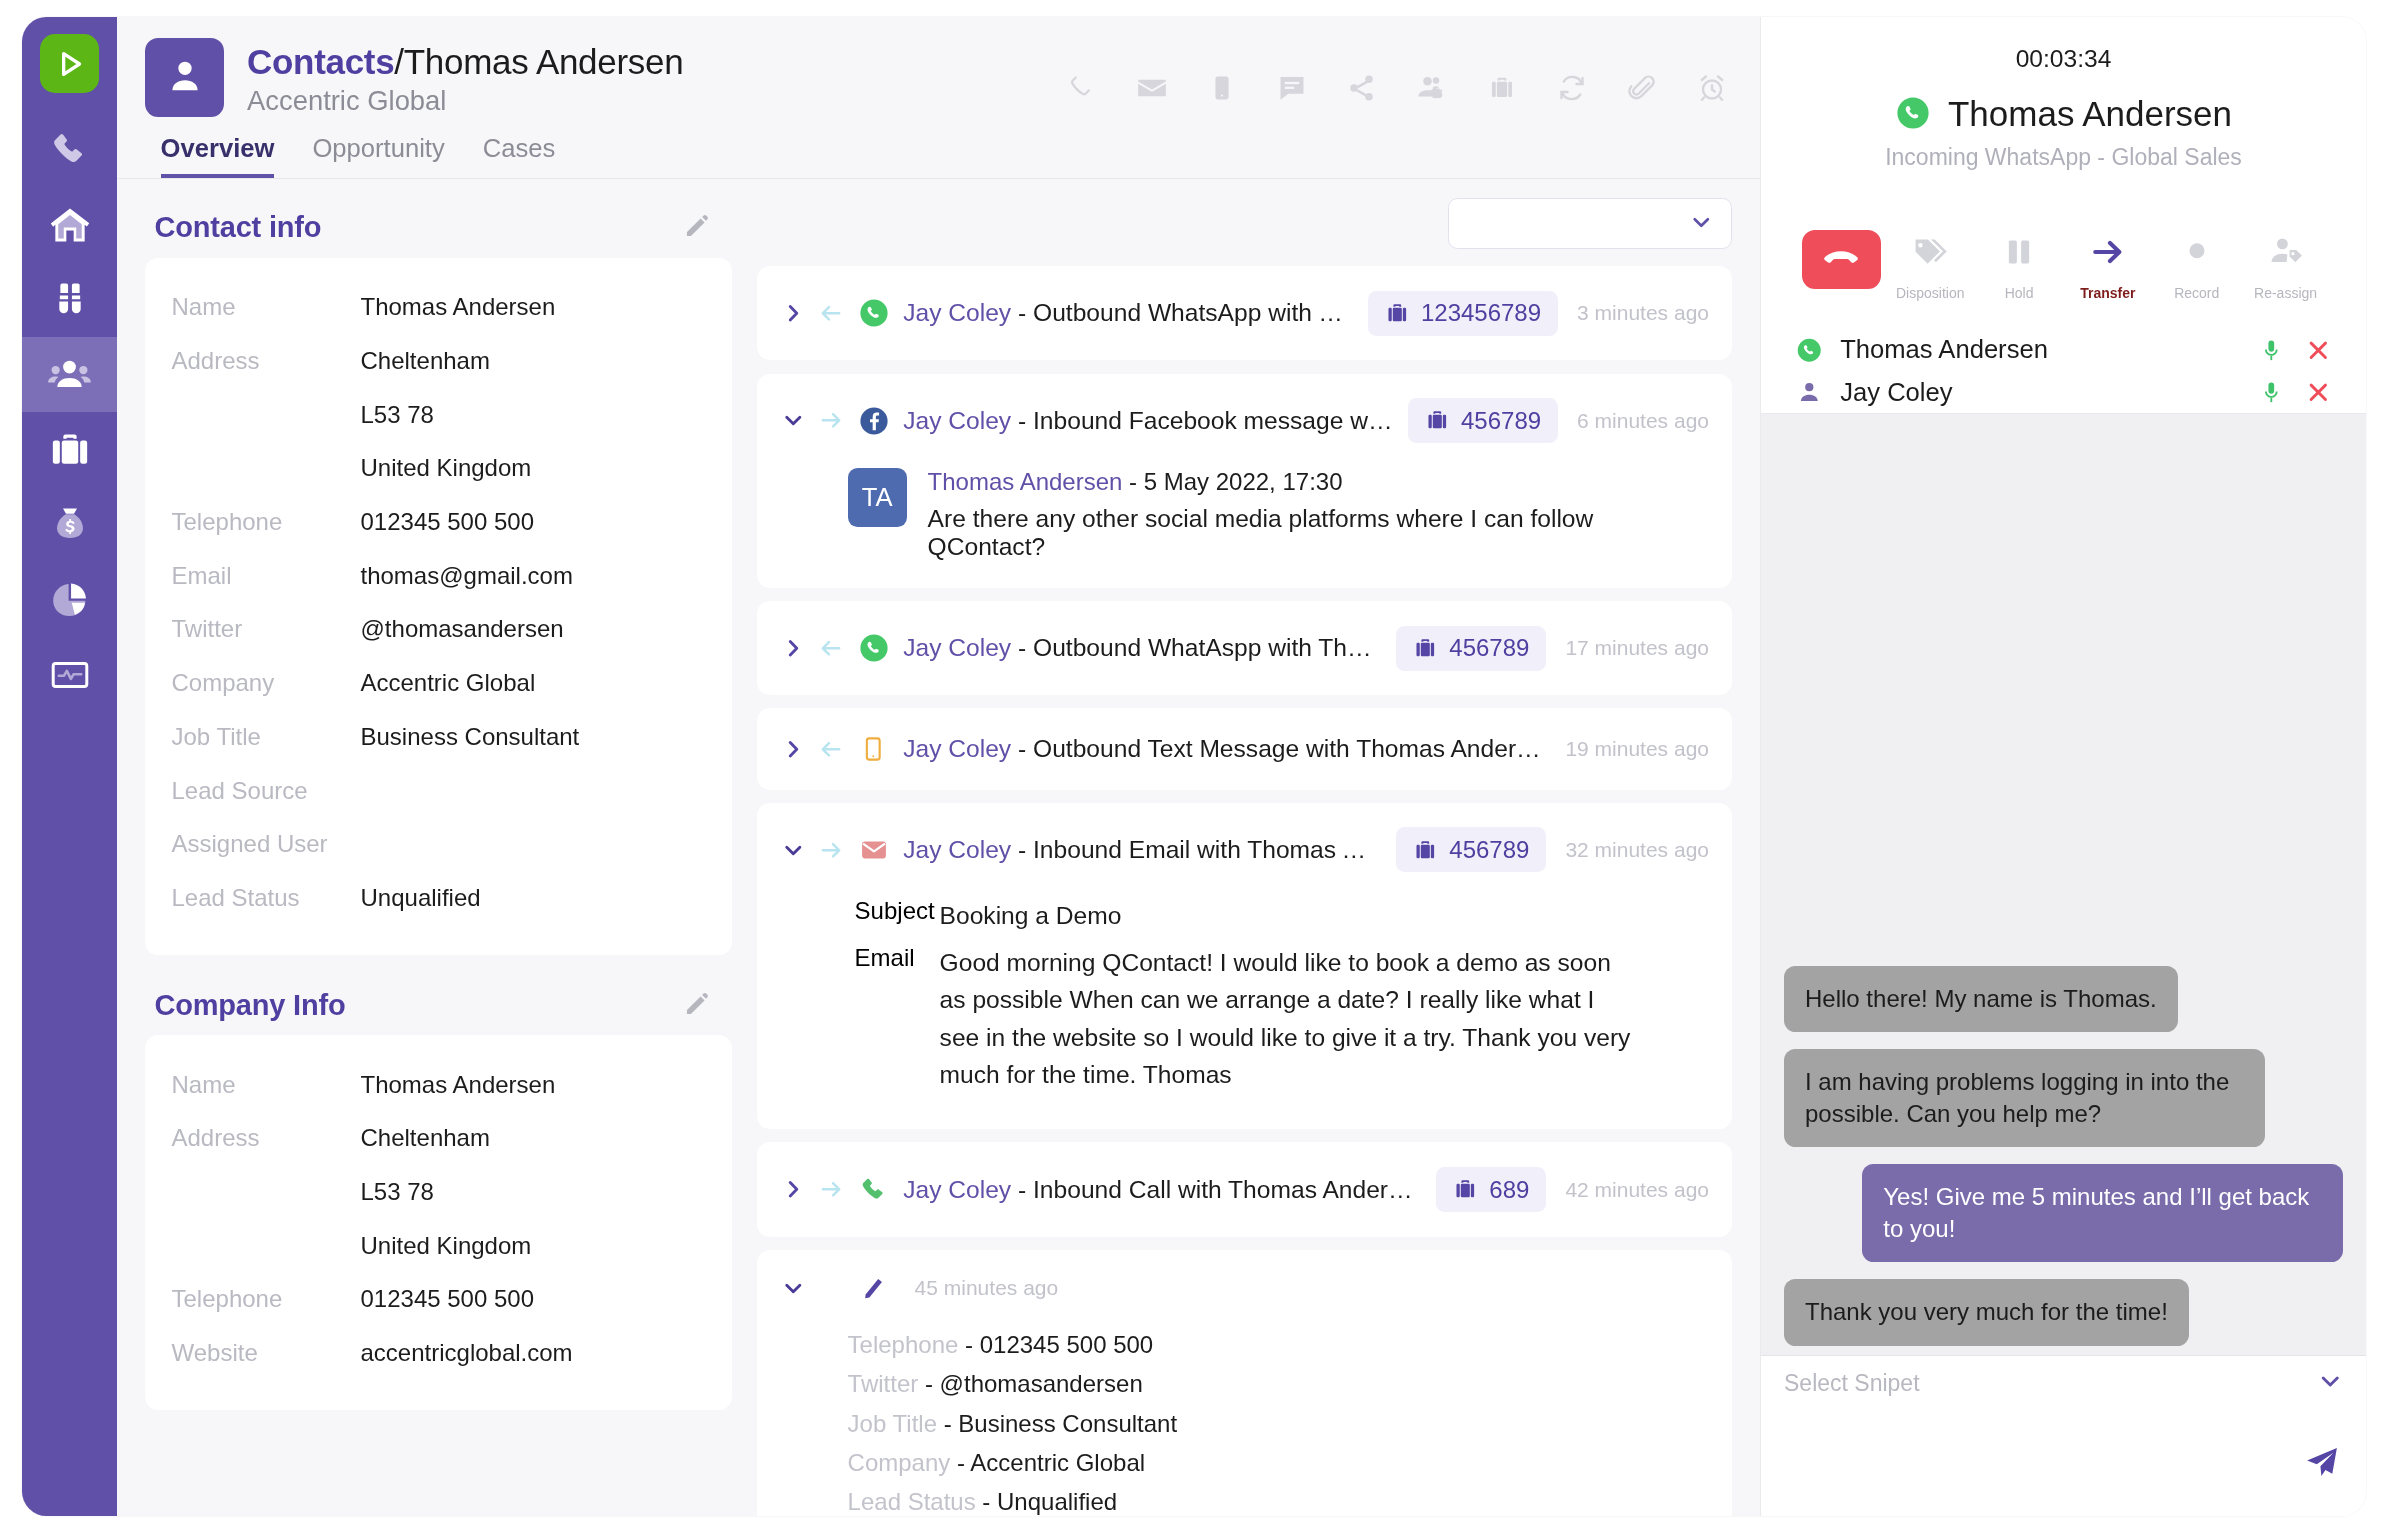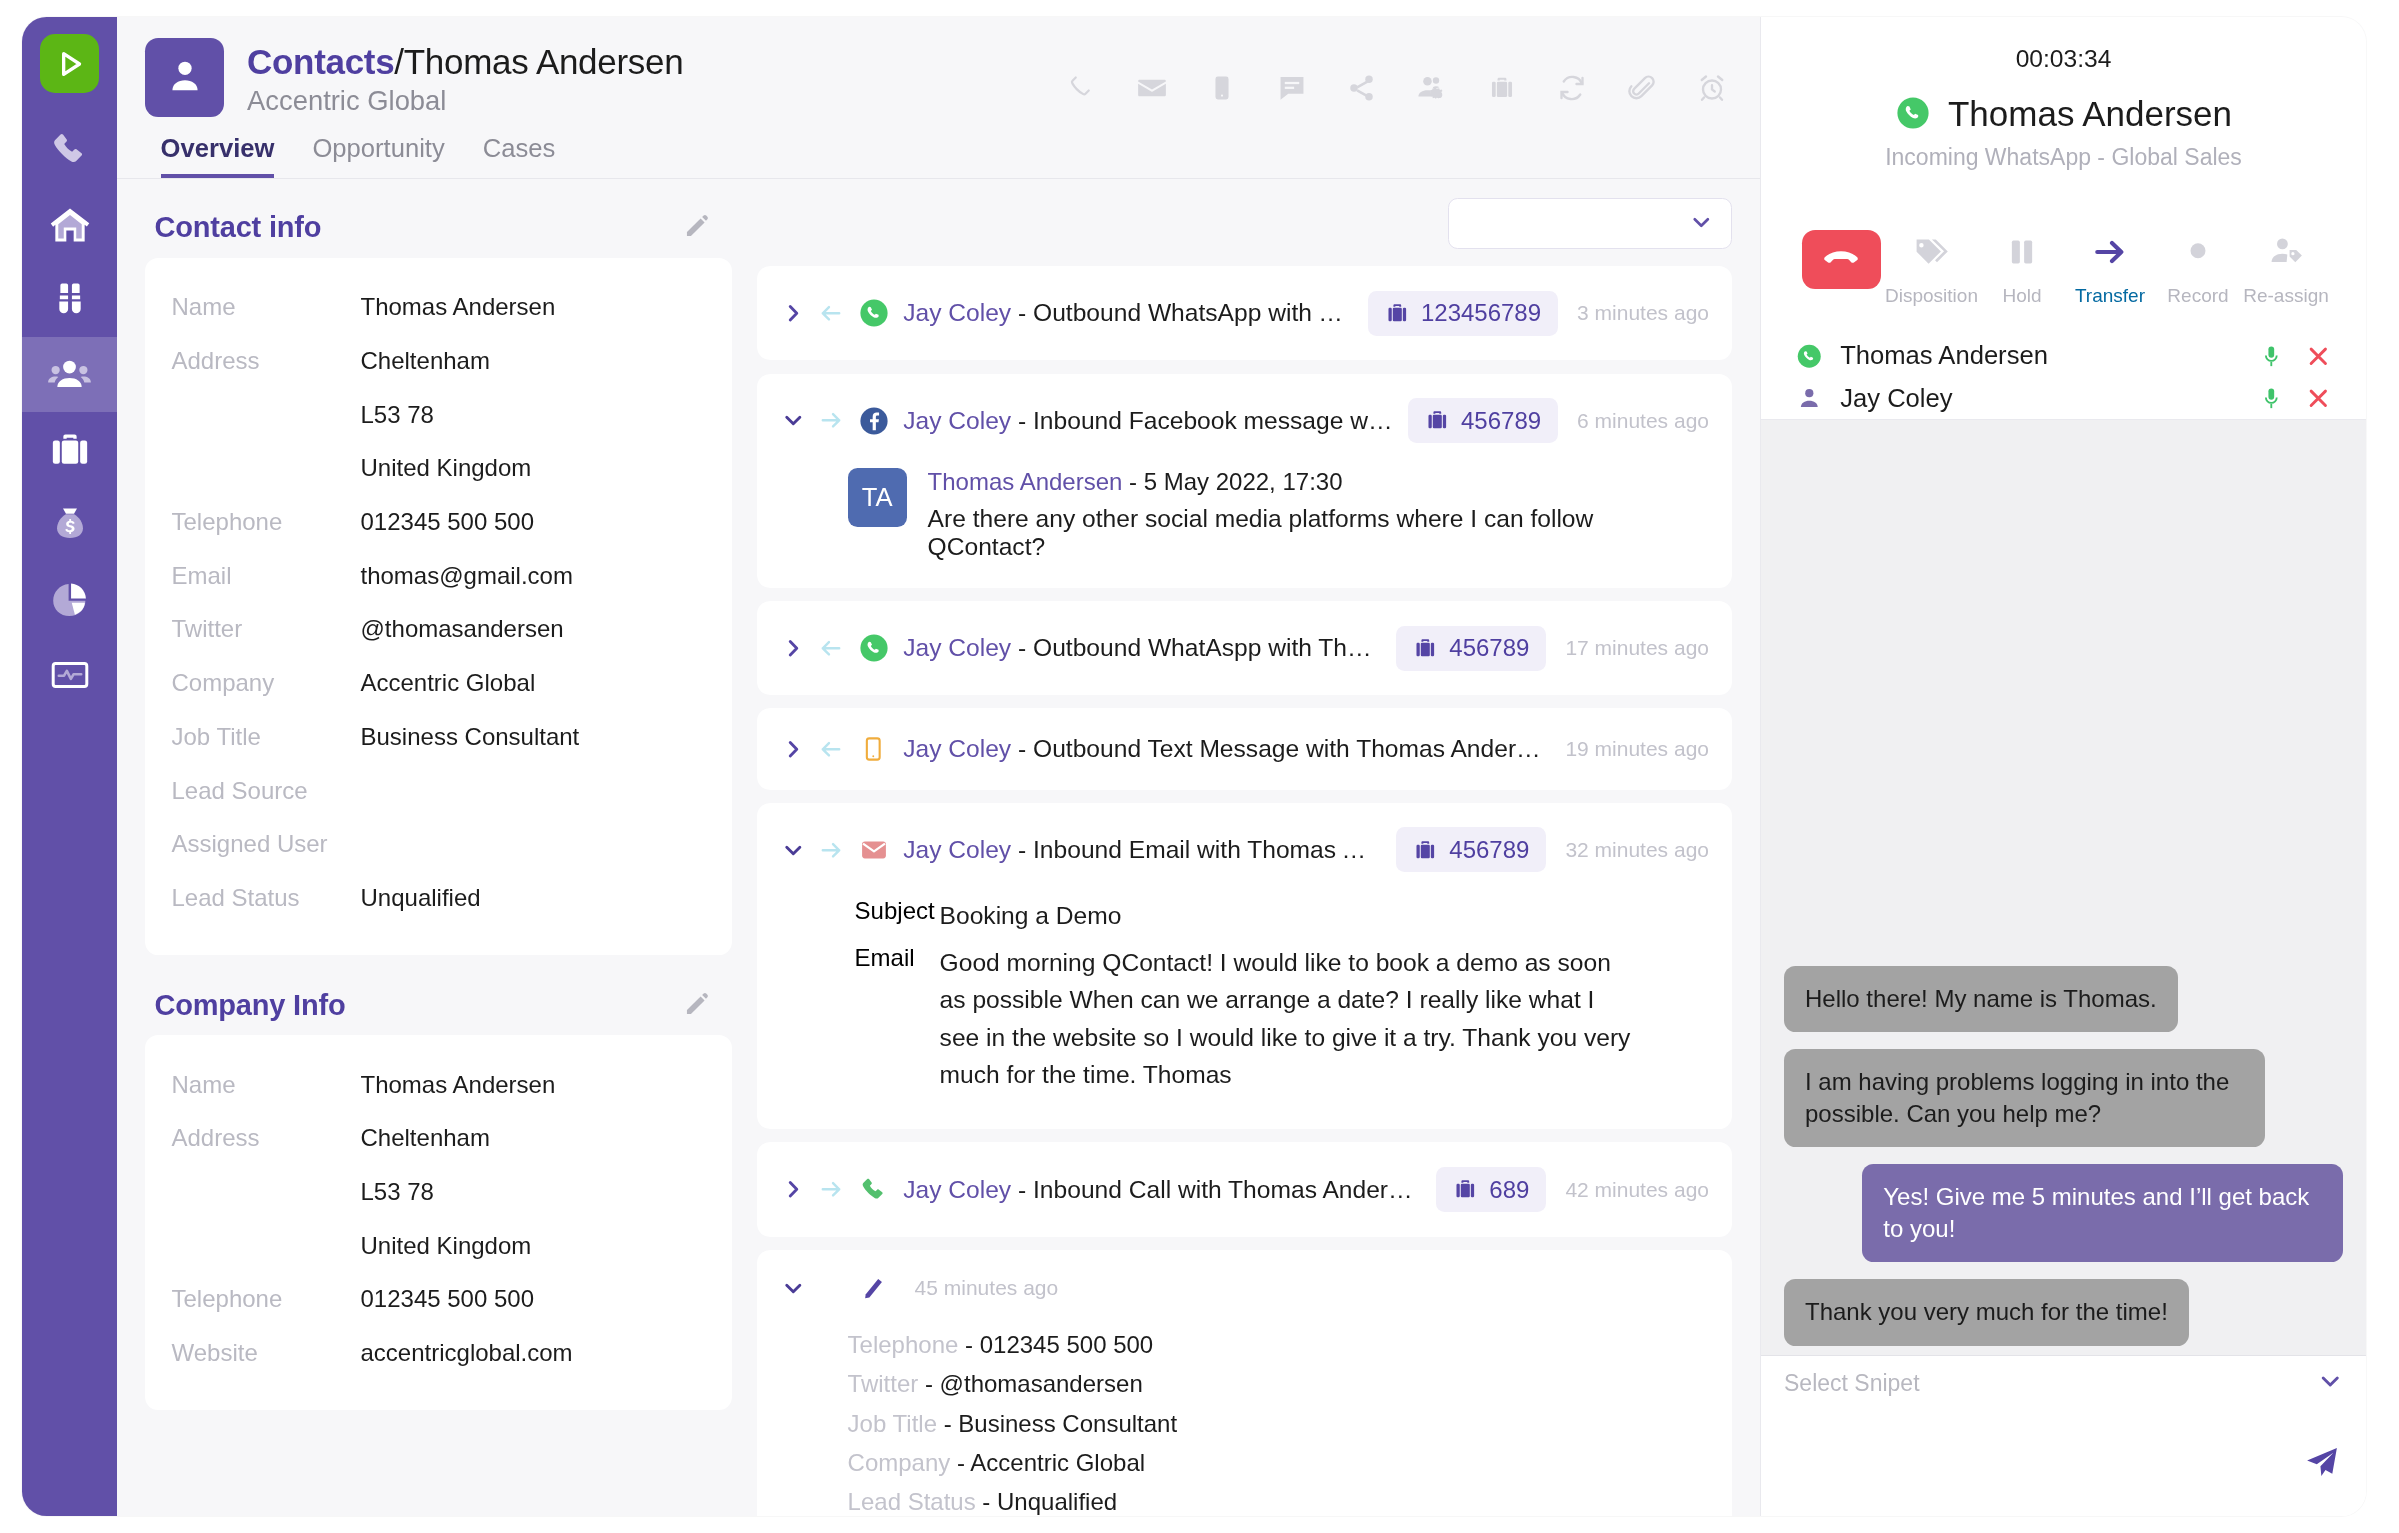--- a/index.html
+++ b/index.html
@@ -163,22 +163,22 @@
     display: flex; flex-direction: column;
   }
   .panel-top { padding: 28px 26.5px 0 26.5px; }
   .timer { text-align: center; font-size: 24.6px; color: #1c1c1c; }
   .callee { display: flex; align-items: center; justify-content: center; gap: 17px; margin-top: 21px;}
   .callee .nm { font-size: 35px; color: #1c1c1c; }
   .callsub { text-align: center; font-size: 23px; color: #b0b0ba; margin-top: 9.5px;}
 
   .controls { display: flex; align-items: flex-start; gap: 0; margin-top: 59px; padding: 0 9.5px;}
   .ctl { flex: 1 1 0; display: flex; flex-direction: column; align-items: center; gap: 11.4px;}
-  .ctl .lab { font-size: 19px; color: #b6b6bf; }
-  .ctl.on .lab { color: #0369a1; font-weight: normal; }
+  .ctl .lab { font-size: 14px; color: #b6b6bf; }
+  .ctl.on .lab { color: #7f1d1d; font-weight: bold; }
   .hangup {
     width: 79px; height: 59px; border-radius: 13.2px; background: #ef4d5a;
     display: flex; align-items: center; justify-content: center;
   }
   .ico-h { height: 44px; display:flex; align-items:center; justify-content:center;}
 
   .parties { margin-top: 28px; padding: 0 5.7px; }
   .party { display: flex; align-items: center; gap: 15px; padding: 6.6px 0;}
   .party .pn { flex: 1 1 auto; font-size: 25.6px; color: #1c1c1c; }
   .party .pi { width: 32px; display:flex; align-items:center; justify-content:center;}

